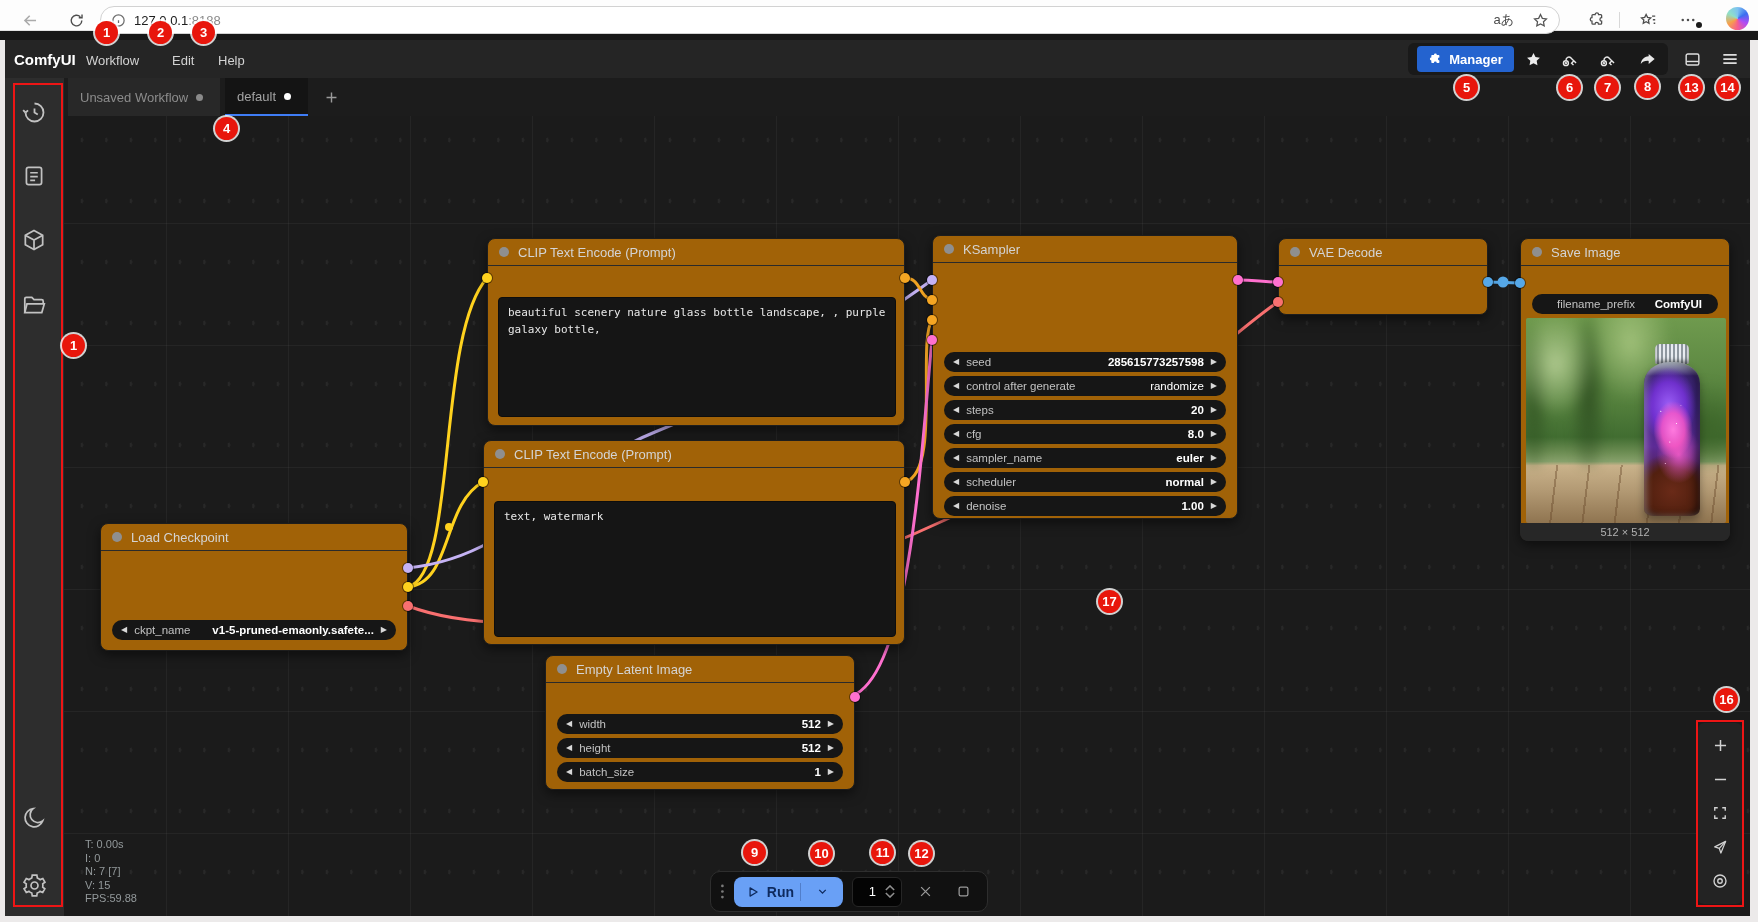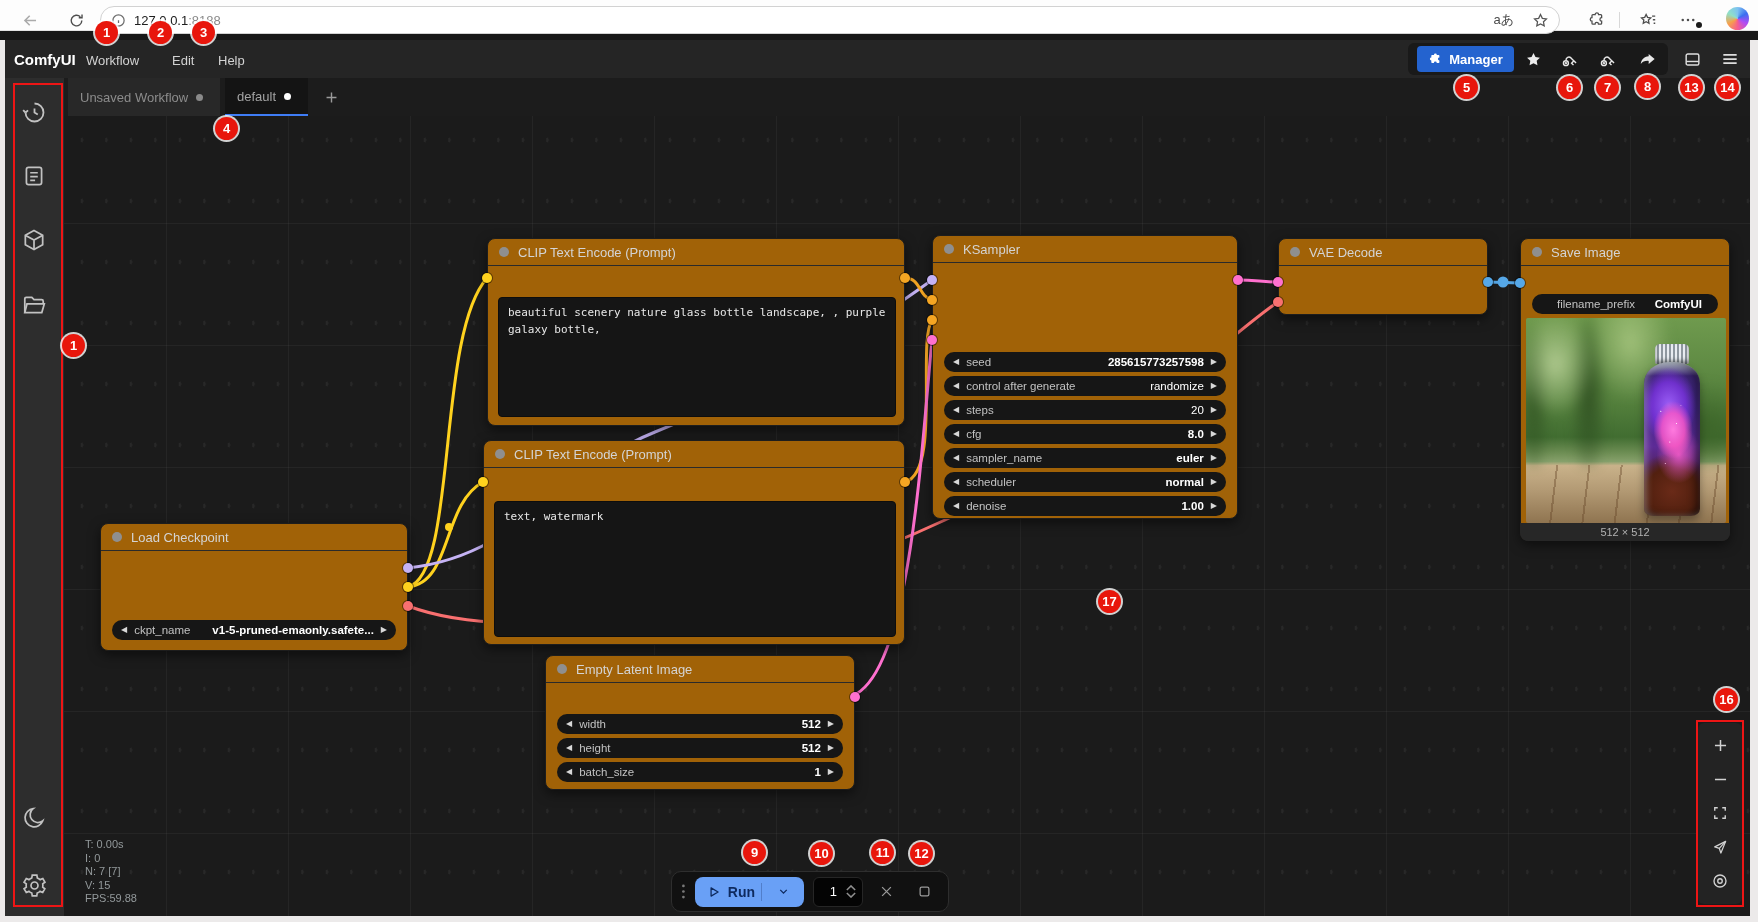--- a/index.html
+++ b/index.html
@@ -87,21 +87,21 @@
   .bbody::after{content:"";position:absolute;inset:0;border-radius:inherit;background-image:
     radial-gradient(1.6px 1.6px at 30% 32%, #fff, transparent 60%),
     radial-gradient(1.4px 1.4px at 58% 40%, #fff, transparent 60%),
     radial-gradient(1.8px 1.8px at 46% 52%, #ffd9f5, transparent 60%),
     radial-gradient(1.3px 1.3px at 66% 28%, #fff, transparent 60%),
     radial-gradient(1.5px 1.5px at 38% 66%, #ffc9ee, transparent 60%)}
   .si-capbar{position:absolute;left:1520px;top:523px;width:210px;height:18px;background:#272727;border-radius:0 0 8px 8px;color:#b2b2b2;font-size:11px;text-align:center;line-height:18px;z-index:4}
 
   
   .stats{position:absolute;left:85px;top:838px;z-index:3;font-size:11px;line-height:13.6px;color:#93999b}
-  .runbar{position:absolute;left:671px;top:871px;width:278px;height:41px;background:#111;border:1px solid #2e2e2e;border-radius:10px;display:flex;align-items:center;padding:9px 9px;gap:9px;z-index:6}
+  .runbar{position:absolute;left:710px;top:871px;width:278px;height:41px;background:#111;border:1px solid #2e2e2e;border-radius:10px;display:flex;align-items:center;padding:9px 9px;gap:9px;z-index:6}
   .run-btn{width:114px;height:30px;background:#69a0f6;border-radius:8px;display:flex;align-items:center;color:#0e2a5e}
   .run-main{display:flex;align-items:center;gap:7px;padding:0 6px 0 12px;font-size:14px;font-weight:bold}
   .run-sep{width:1px;height:18px;background:rgba(10,25,70,.25)}
   .run-caret{flex:1;display:flex;align-items:center;justify-content:center}
   .spinner{width:52px;height:30px;background:#040404;border:1px solid #262626;border-radius:6px;display:flex;align-items:center;color:#fff;font-size:13px;padding:0 6px}
   .spin-num{flex:1;text-align:center}
   .spin-ud{display:flex;flex-direction:column;gap:1px}
   .zoombar{position:absolute;left:1698px;top:723px;width:44px;height:181px;background:#232323;border-radius:6px;z-index:5;display:flex;flex-direction:column;align-items:center;justify-content:space-around;padding:6px 0}
   .zb-btn{width:26px;height:26px;display:flex;align-items:center;justify-content:center}
 
@@ -382,21 +382,21 @@
 </div>
 <div class="widget" style="left:944px;top:376px;width:282px;z-index:4">
   <span class="warr">◀</span>
   <span class="wlabel">control after generate</span>
   <span class="wvalue" style="font-weight:normal">randomize</span>
   <span class="warr">▶</span>
 </div>
 <div class="widget" style="left:944px;top:400px;width:282px;z-index:4">
   <span class="warr">◀</span>
   <span class="wlabel">steps</span>
-  <span class="wvalue" style="font-weight:normal">20</span>
+  <span class="wvalue" style="font-weight:bold">20</span>
   <span class="warr">▶</span>
 </div>
 <div class="widget" style="left:944px;top:424px;width:282px;z-index:4">
   <span class="warr">◀</span>
   <span class="wlabel">cfg</span>
   <span class="wvalue" style="font-weight:bold">8.0</span>
   <span class="warr">▶</span>
 </div>
 <div class="widget" style="left:944px;top:448px;width:282px;z-index:4">
   <span class="warr">◀</span>

